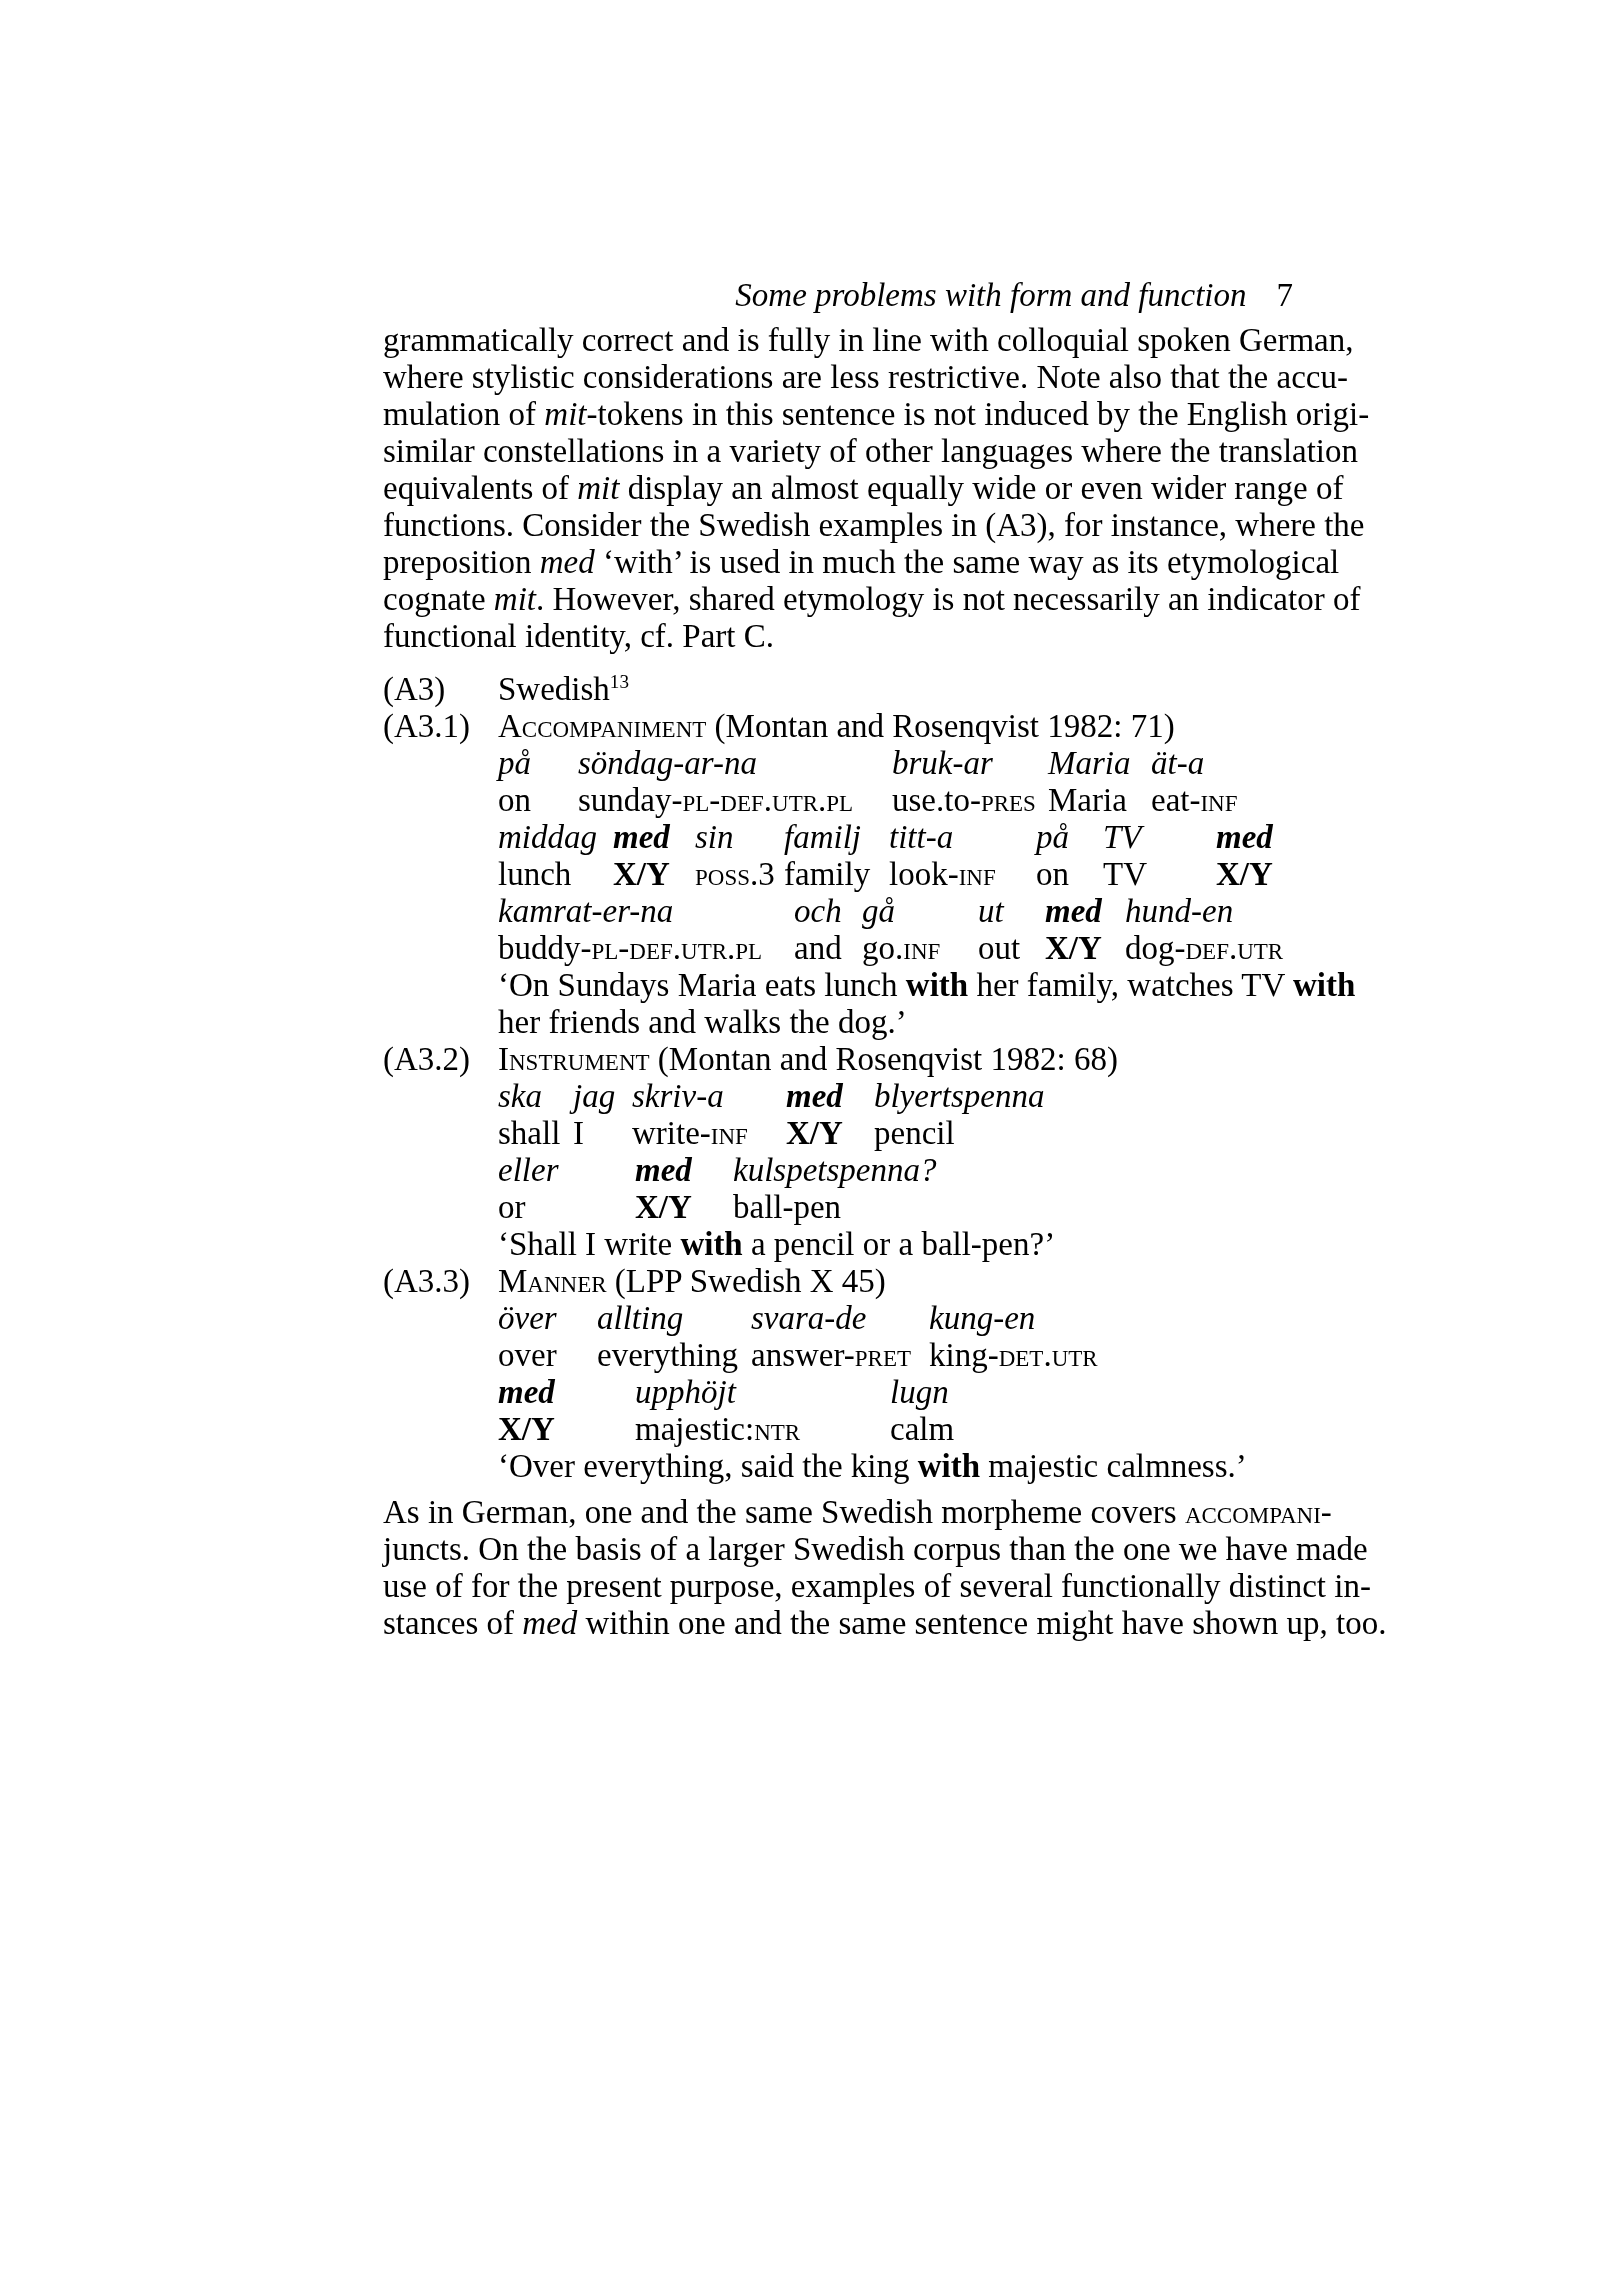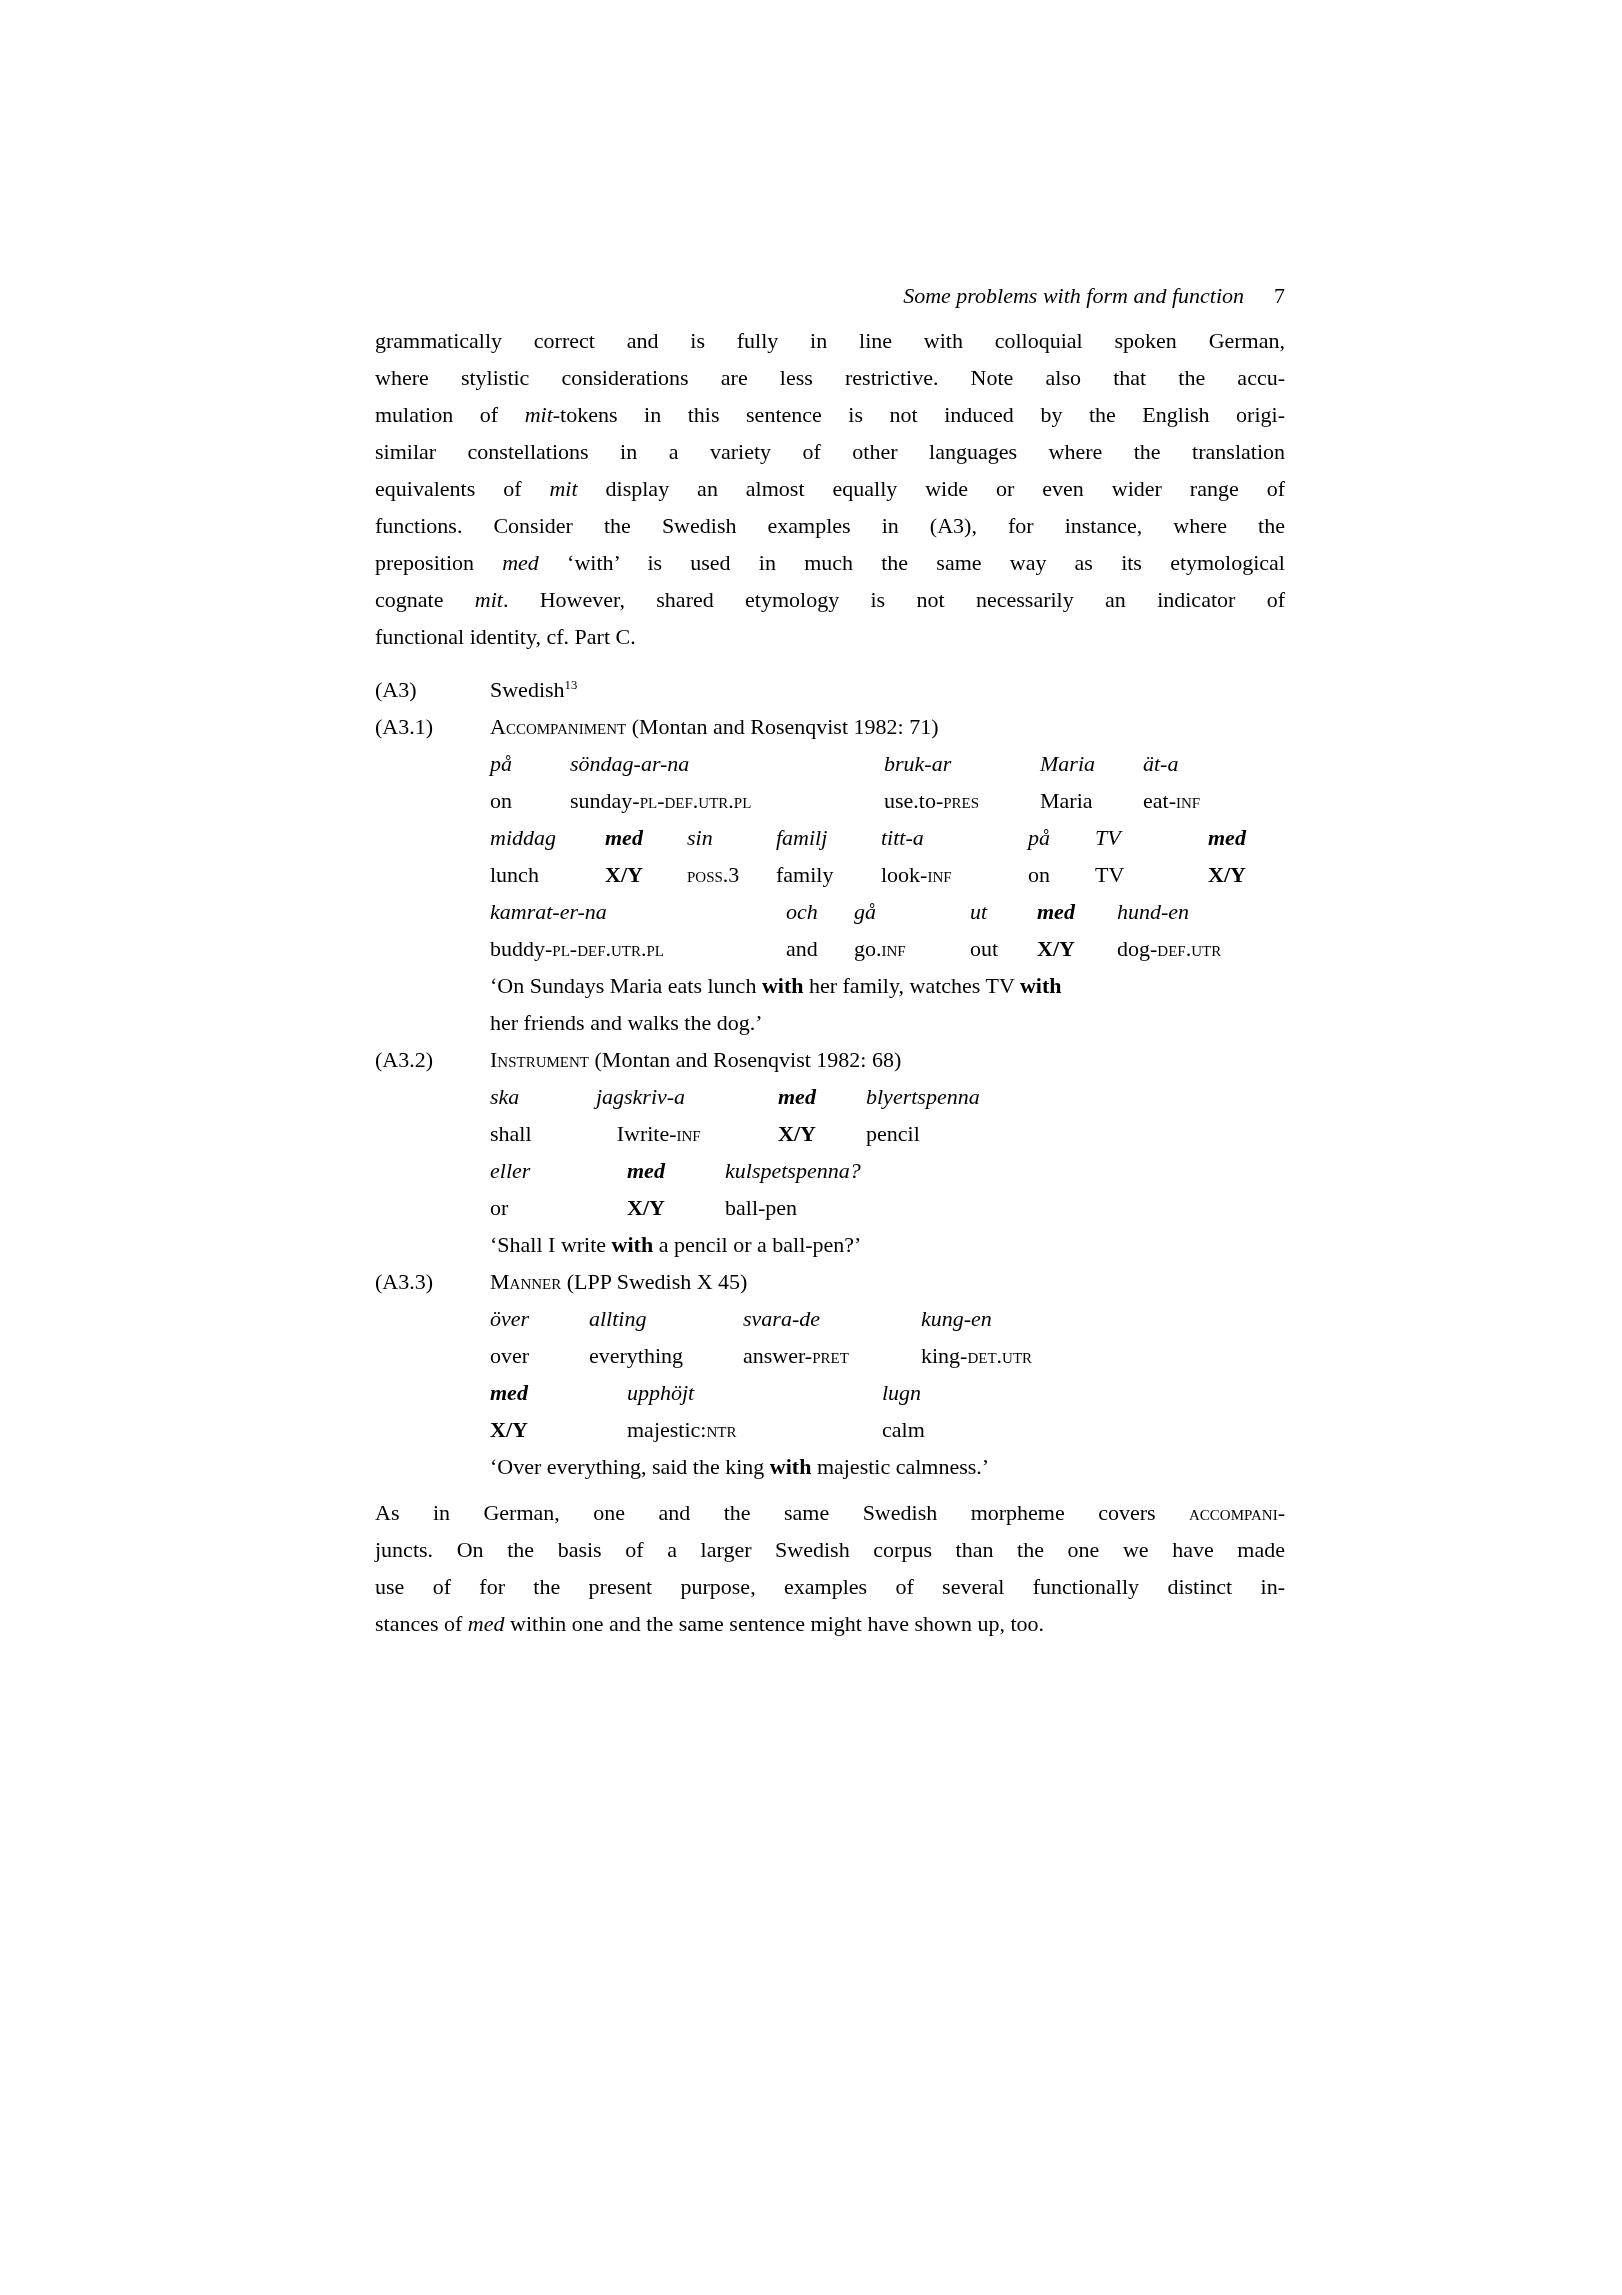--- a/index.html
+++ b/index.html
@@ -5,22 +5,22 @@
   html,body{margin:0;padding:0;background:#9a9a9a;}
   .page{
     position:relative;
     width:1622px;height:2295px;
     background:#ffffff;
     font-family:"Liberation Serif","DejaVu Serif",serif;
     color:#000;
     overflow:hidden;
   }
   .textblock{
-    position:absolute;left:375px;top:277px;width:910px;
-    font-size:22px;line-height:37px;
+    position:absolute;left:383px;top:277px;width:910px;
+    font-size:33px;line-height:37px;
   }
   .header-row{
     display:flex;justify-content:flex-end;align-items:baseline;
     margin-bottom:7.9px;white-space:nowrap;
   }
   .running-title{font-style:italic;}
   .page-number{margin-left:30px;font-style:normal;}
   .paragraph{margin:0;}
   .pline{
     text-align:justify;text-align-last:justify;
@@ -147,21 +147,21 @@
           </div>
         </div>
         <div class="ex-line tr-line"><span><span>‘On Sundays Maria eats lunch </span><span class="bd">with</span><span> her family, watches TV </span><span class="bd">with</span></span></div>
         <div class="ex-line tr-line"><span><span>her friends and walks the dog.’</span></span></div>
         <div class="ex-line"><span class="ex-label">(A3.2)</span><span><span class="sc">Instrument</span><span> (Montan and Rosenqvist 1982: 68)</span></span></div>
         <div class="il-row">
           <div class="il-word" style="width: 75px;">
             <div class="il-sw"><span class="it">ska</span></div>
             <div class="il-gl"><span>shall</span></div>
           </div>
-          <div class="il-word" style="width: 59px; text-align: right;">
+          <div class="il-word" style="width: 59px;">
             <div class="il-sw"><span class="it">jag</span></div>
             <div class="il-gl"><span>I</span></div>
           </div>
           <div class="il-word" style="width: 154px;">
             <div class="il-sw"><span class="it">skriv-a</span></div>
             <div class="il-gl"><span>write-</span><span class="sc">inf</span></div>
           </div>
           <div class="il-word" style="width: 88px;">
             <div class="il-sw"><span class="it bd">med</span></div>
             <div class="il-gl"><span class="bd">X/Y</span></div>

